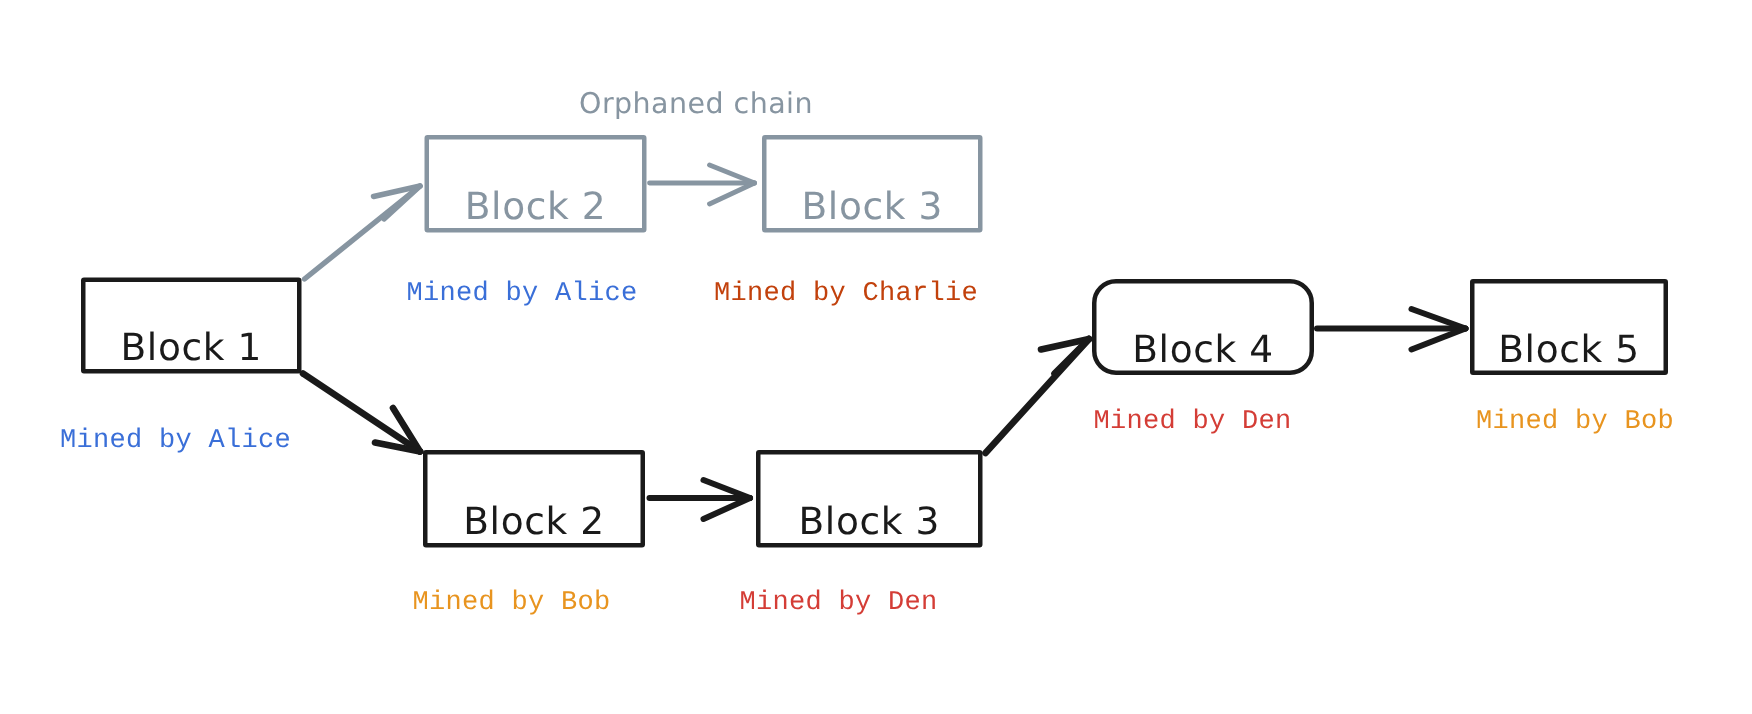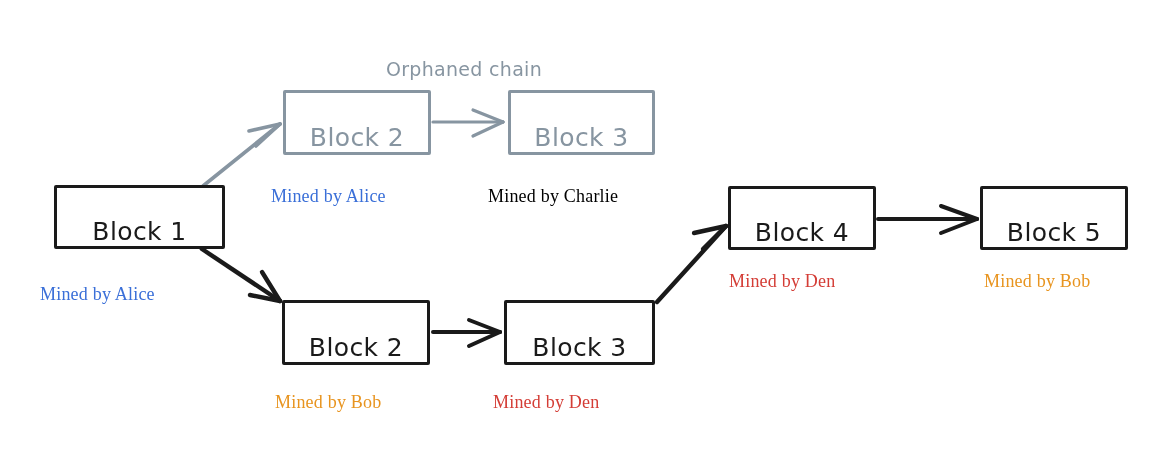--- a/index.html
+++ b/index.html
@@ -45,21 +45,21 @@
   }
   .block-canonical .block-label { color: #1a1a1a; }
   .block-orphan {
     border: 3px solid #8795a1;
     border-radius: 2px;
   }
   .block-orphan .block-label { color: #8795a1; }
 
   .miner-label {
     position: absolute;
-    font-family: Liberation Serif, serif;
+    font-family: Liberation Mono, monospace;
     font-size: 18px;
     white-space: nowrap;
     letter-spacing: 0.2px;
   }
   .chain-label {
     position: absolute;
     font-family: "DejaVu Sans", sans-serif;
     font-size: 19px;
     color: #8795a1;
     white-space: nowrap;
@@ -106,48 +106,48 @@
     <g>
       <path d="M 878 219 L 977 219" stroke="#1a1a1a" stroke-width="4" fill="none" stroke-linecap="round"></path>
       <path d="M 977 219 L 941 206" stroke="#1a1a1a" stroke-width="4" fill="none" stroke-linecap="round"></path>
       <path d="M 977 219 L 941 233" stroke="#1a1a1a" stroke-width="4" fill="none" stroke-linecap="round"></path>
     </g>
   </svg>
 
   <div class="chain-label" style="left:386px; top:58px;">Orphaned chain</div>
 
 
-  <div class="block block-canonical" style="left:54px; top:185px; width:171px; height:64px;">
+  <div class="block block-canonical" style="left:54px; top:185px; width:147px; height:64px;">
     <span class="block-label">Block 1</span>
   </div>
   <div class="miner-label" style="left:40px; top:284px; color:#3a6fd8;">Mined by Alice</div>
 
   <div class="block block-orphan" style="left:283px; top:90px; width:148px; height:65px;">
     <span class="block-label">Block 2</span>
   </div>
   <div class="miner-label" style="left:271px; top:186px; color:#3a6fd8;">Mined by Alice</div>
 
   <div class="block block-orphan" style="left:508px; top:90px; width:147px; height:65px;">
     <span class="block-label">Block 3</span>
   </div>
-  <div class="miner-label" style="left:488px; top:186px; color:#000000;">Mined by Charlie</div>
+  <div class="miner-label" style="left:476px; top:186px; color:#c2410c;">Mined by Charlie</div>
 
   <div class="block block-canonical" style="left:282px; top:300px; width:148px; height:65px;">
     <span class="block-label">Block 2</span>
   </div>
   <div class="miner-label" style="left:275px; top:392px; color:#e8941f;">Mined by Bob</div>
 
   <div class="block block-canonical" style="left:504px; top:300px; width:151px; height:65px;">
     <span class="block-label">Block 3</span>
   </div>
   <div class="miner-label" style="left:493px; top:392px; color:#d43d36;">Mined by Den</div>
 
-  <div class="block block-canonical" style="left:728px; top:186px; width:148px; height:64px;">
+  <div class="block block-canonical" style="left:728px; top:186px; width:148px; height:64px;border-radius:16px;">
     <span class="block-label">Block 4</span>
   </div>
   <div class="miner-label" style="left:729px; top:271px; color:#d43d36;">Mined by Den</div>
 
-  <div class="block block-canonical" style="left:980px; top:186px; width:148px; height:64px;">
+  <div class="block block-canonical" style="left:980px; top:186px; width:132px; height:64px;">
     <span class="block-label">Block 5</span>
   </div>
   <div class="miner-label" style="left:984px; top:271px; color:#e8941f;">Mined by Bob</div>
 
 </div>
 
 </body></html>

